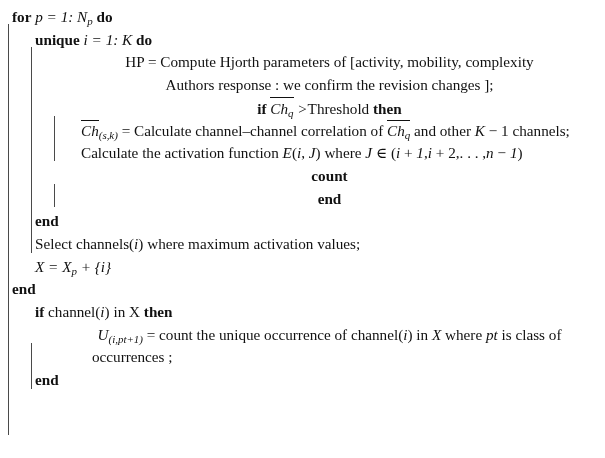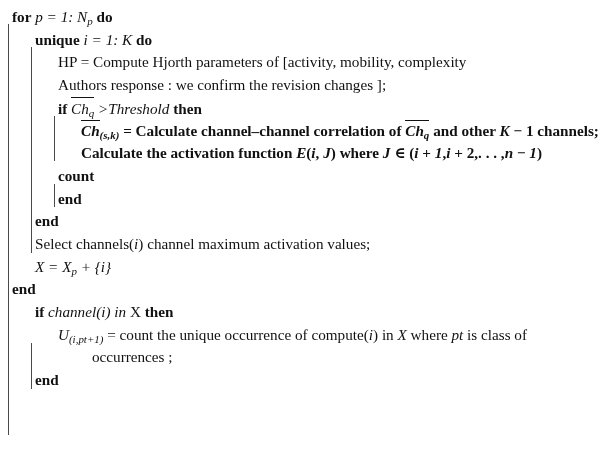--- a/index.html
+++ b/index.html
@@ -28,39 +28,38 @@
     font-size: 15.2px;
     line-height: 22.7px;
     height: 22.7px;
     white-space: nowrap;
     color: #111111;
   }
 
   
   .lvl0 { padding-left: 0px; }
   .lvl1 { padding-left: 23px; }
-  .lvl2 { padding-left: 46px; }
-  .lvl3 { padding-left: 69px; font-weight: bold; }
+  .lvl2 { padding-left: 46px; text-align: center; }
+  .lvl3 { padding-left: 69px; }
 
   
   .cont { padding-left: 80px; }
 
   
   .guide {
     position: absolute;
     width: 1px;
     background: #4a4a4a;
     left: 0;
   }
 
   b, .kw {
     font-weight: bold;
   }
   .it {
-    font-style: italic;
   }
   .mi {
     font-style: italic;
     font-family: "Liberation Serif", "DejaVu Serif", serif;
   }
   .up {
     font-style: normal;
   }
 
   
@@ -164,21 +163,21 @@
 
   <div class="line lvl2">
     <b>end</b>
   </div>
 
   <div class="line lvl1">
     <b>end</b>
   </div>
 
   <div class="line lvl1">
-    <span>Select channels(</span><span class="mi">i</span><span>) channel maximum activation values;</span>
+    <span>Select channels(</span><span class="mi">i</span><span>) where maximum activation values;</span>
   </div>
 
   <div class="line lvl1">
     <span class="mi">X</span>
     <span class="mi">=</span>
     <span class="mi">X</span><sub class="mi">p</sub>
     <span class="mi">+ {i}</span>
   </div>
 
   <div class="line lvl0">
@@ -189,21 +188,21 @@
   <div class="line lvl1">
     <b>if</b>
     <span class="it">channel(</span><span class="mi">i</span><span class="it">)</span>
     <span class="it">in</span>
     <span class="up">X</span>
     <b>then</b>
   </div>
 
   <div class="line lvl2">
     <span class="mi">U</span><sub class="mi">(i,pt+1)</sub>
-    <span>= count the unique occurrence of compute(</span><span class="mi">i</span><span class="up">)</span>
+    <span>= count the unique occurrence of channel(</span><span class="mi">i</span><span class="up">)</span>
     <span>in</span>
     <span class="mi">X</span>
     <span>where</span>
     <span class="mi">pt</span>
     <span>is class of</span>
   </div>
 
   <div class="line cont">
     <span>occurrences ;</span>
   </div>

